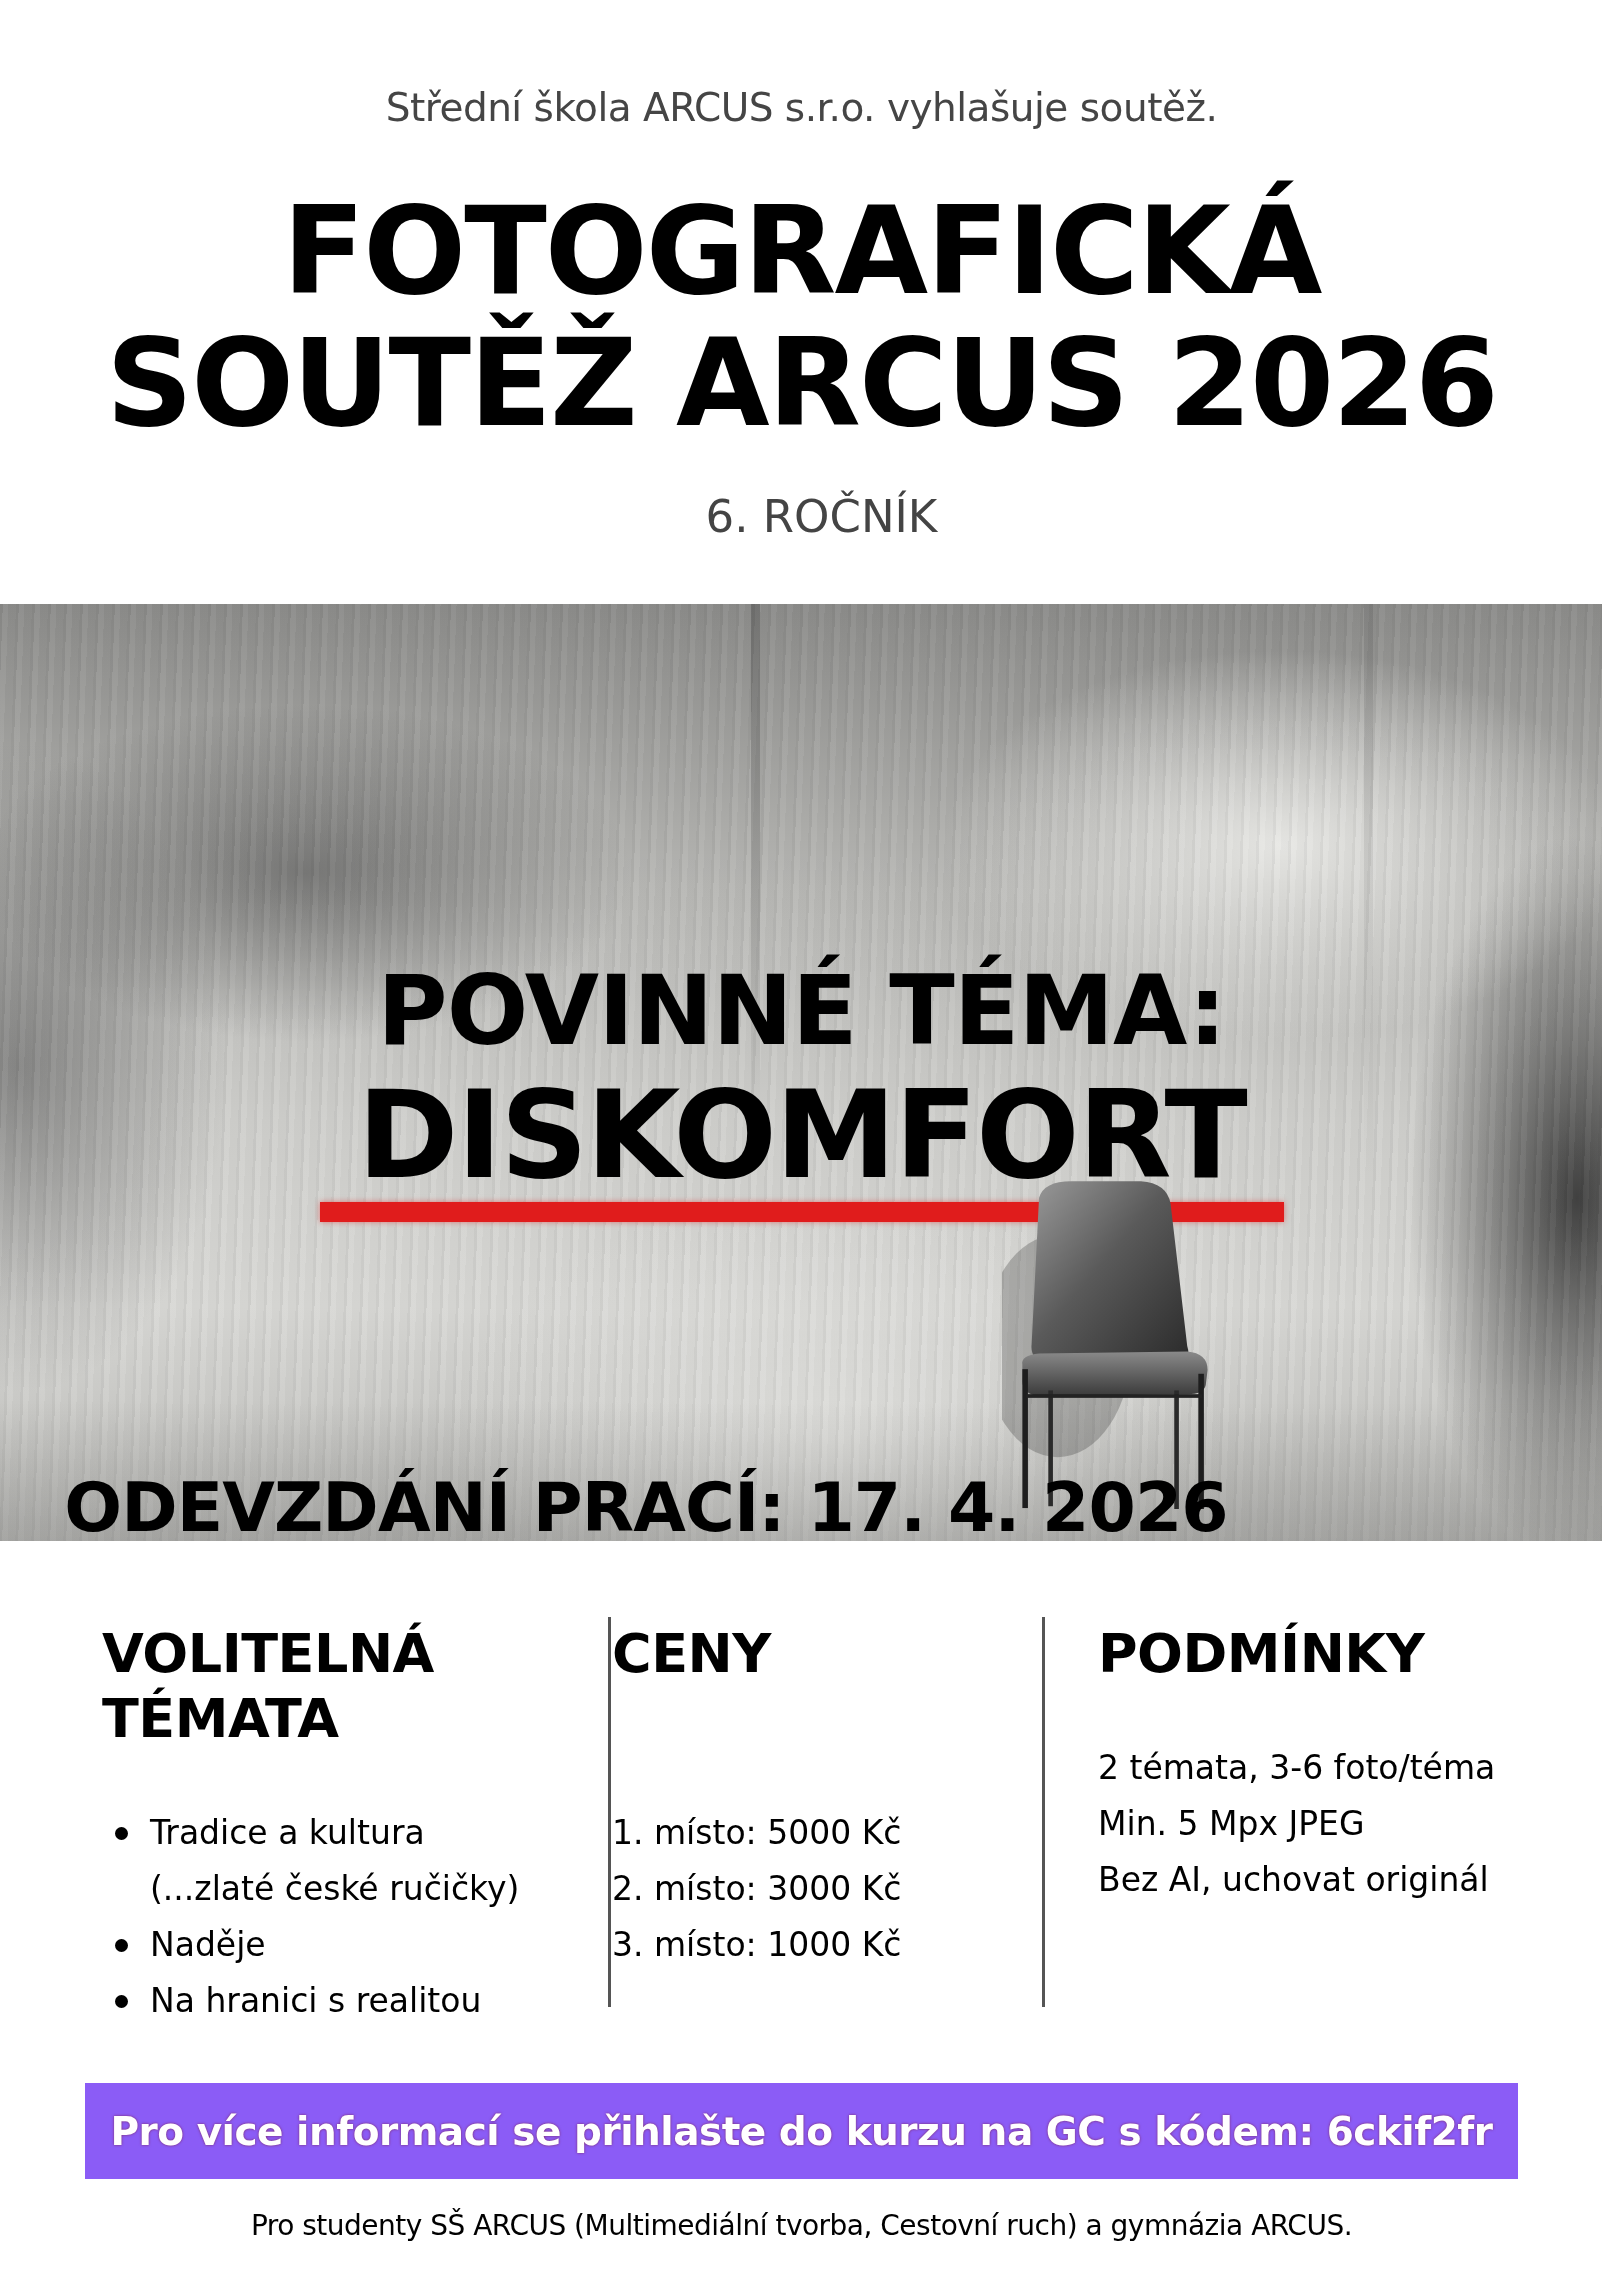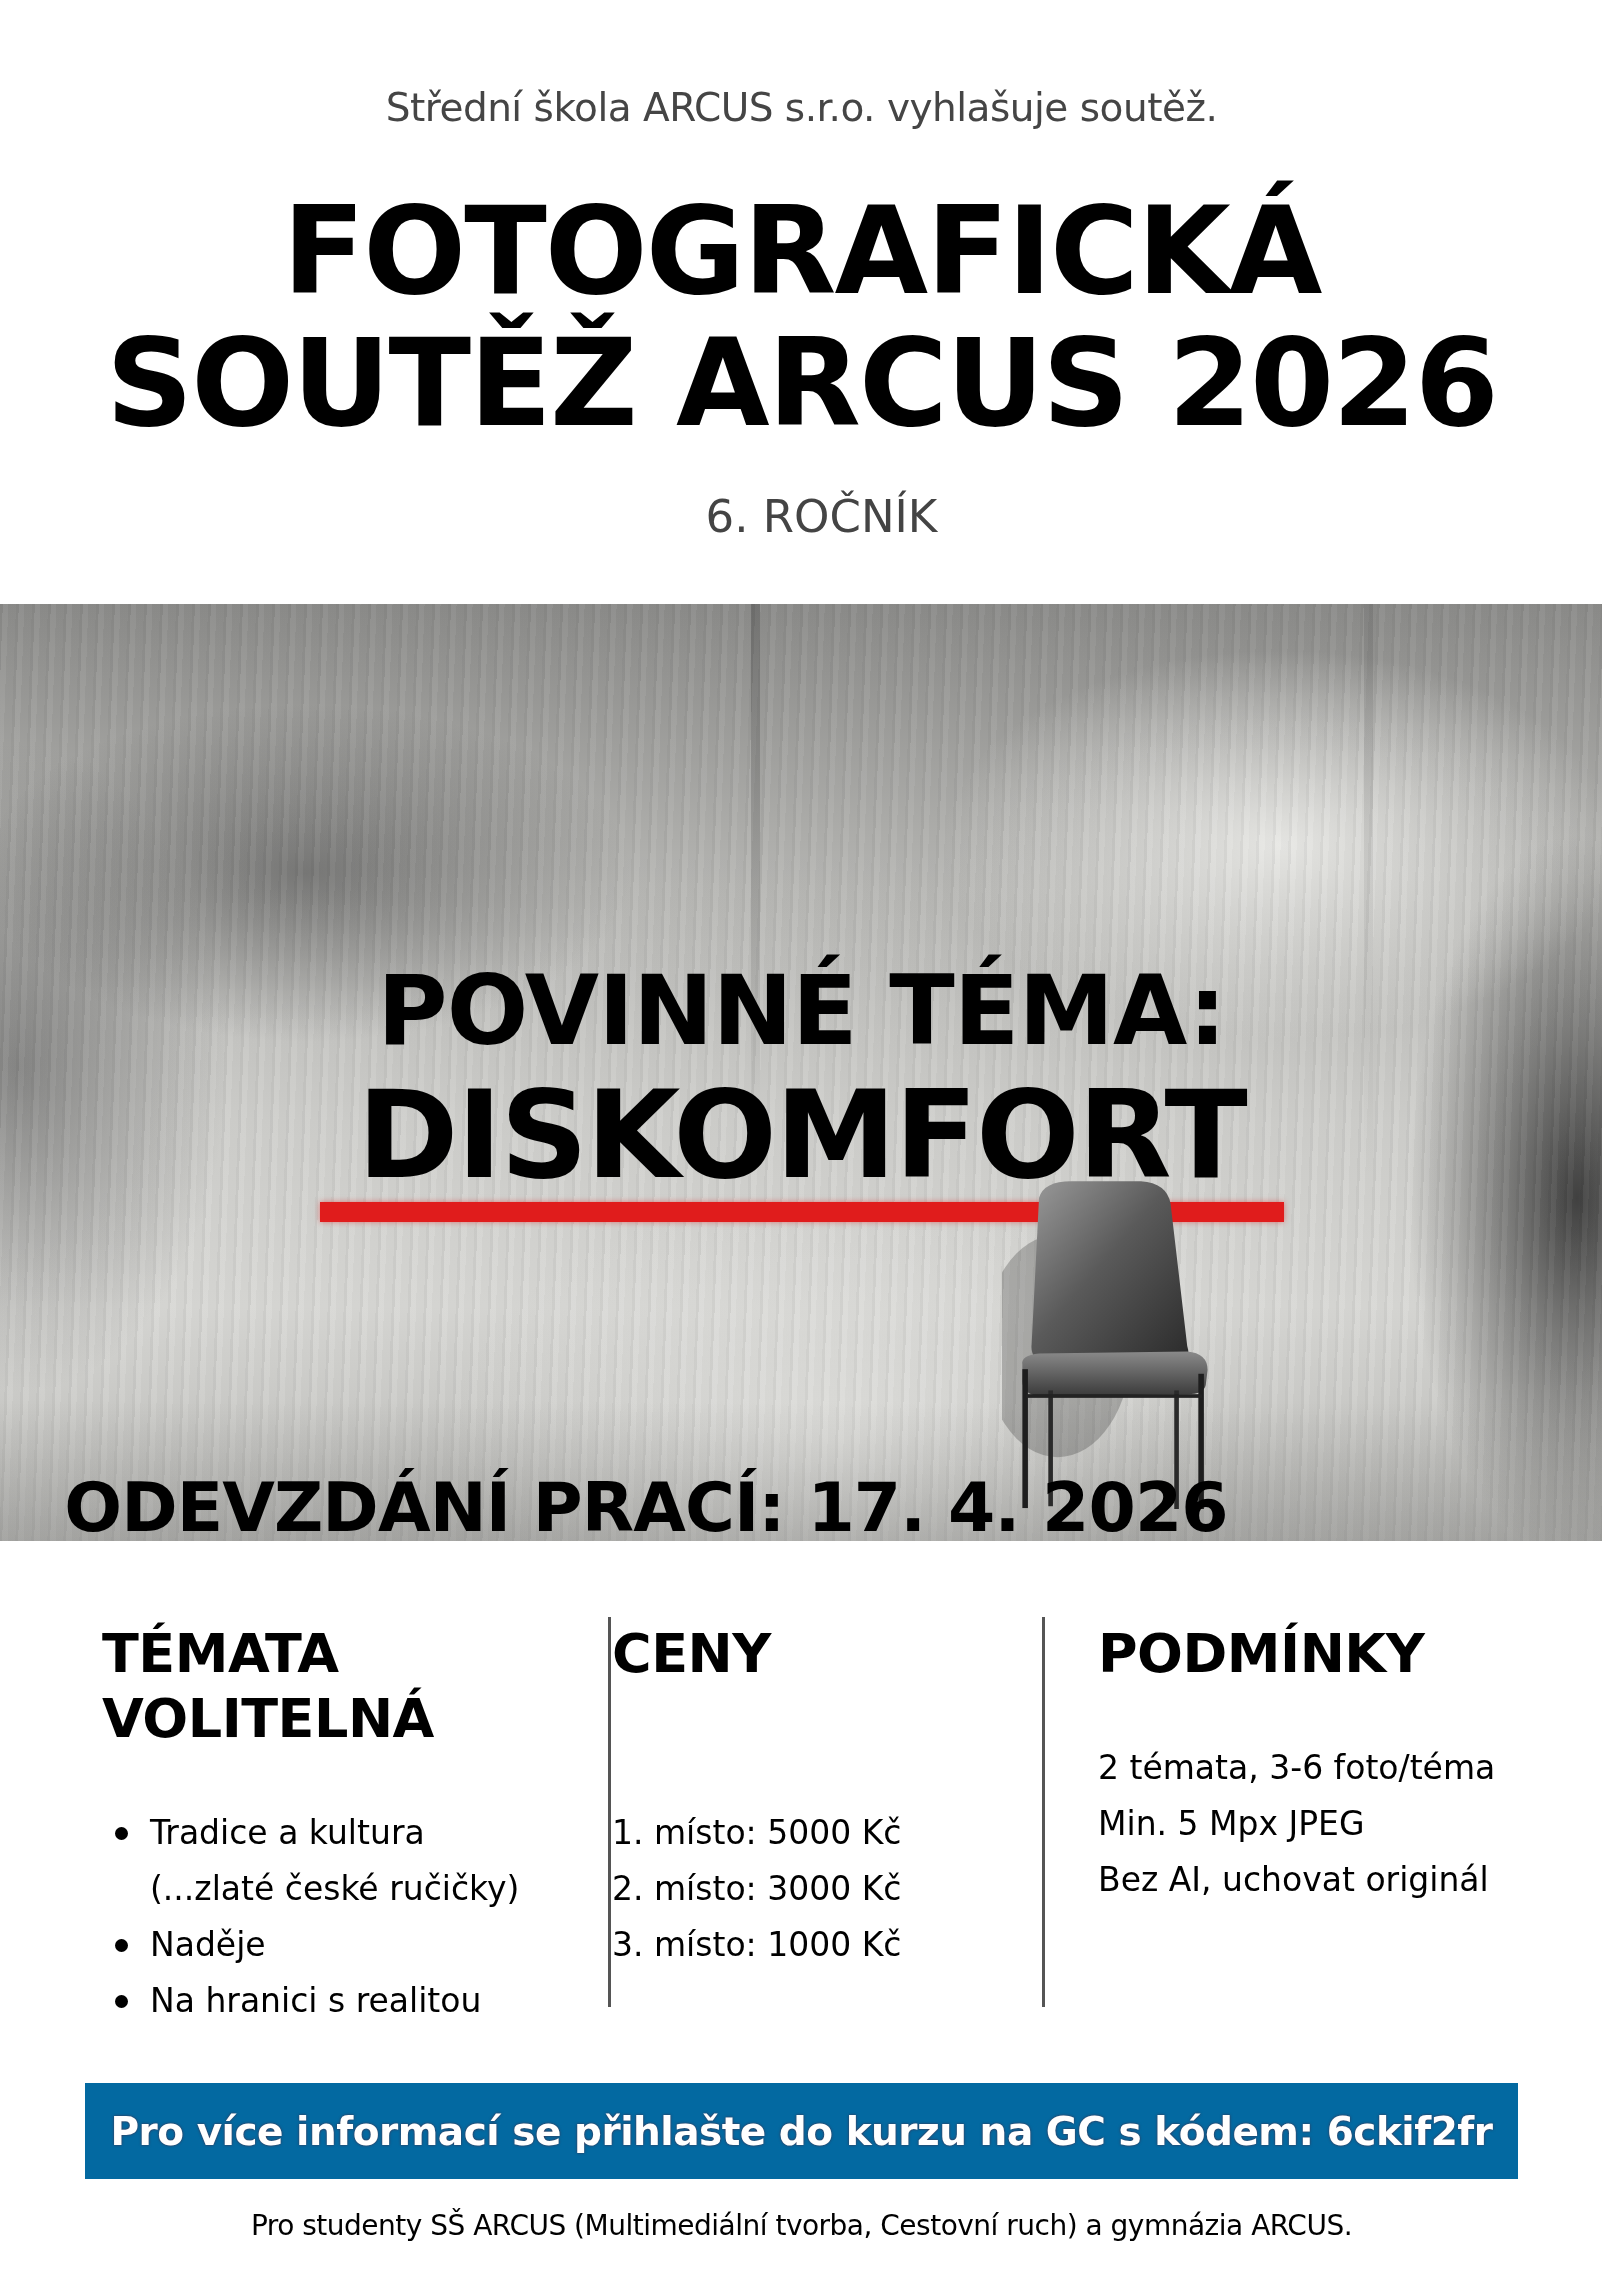--- a/index.html
+++ b/index.html
@@ -83,21 +83,21 @@
     position: absolute; left: 13px; top: 22px; width: 13px; height: 13px; border-radius: 50%; background: #000;
   }
   .col2 .col-body { margin-top: 119px; }
   .col3 .col-body { margin-top: 54px; }
 
   .divider { position: absolute; top: 1617px; width: 2.8px; height: 390px; background: #555; }
 
   
   .banner {
     position: absolute; left: 85px; top: 2083px; width: 1433px; height: 96px;
-    background: #0369a1;
+    background: #8b5cf6;
     display: flex; align-items: center; justify-content: center;
   }
   .banner span {
     color: #ffffff; font-size: 39px; font-weight: bold; letter-spacing: -0.5px;
     text-shadow: 0 0 2.8px rgba(120,0,0,0.6);
   }
   .footer {
     top: 2209px; font-size: 28px; color: #000000; letter-spacing: -0.5px;
   }
 </style>
@@ -145,22 +145,22 @@
     <rect x="186" y="228" width="5" height="128" fill="#2a2a2a"></rect>
     <rect x="212" y="210" width="6" height="146" fill="#1e1e1e"></rect>
     <rect x="26" y="232" width="190" height="4" fill="#222"></rect>
   </svg>
 
   <div class="deadline">ODEVZDÁNÍ PRACÍ: 17. 4. 2026</div>
 </div>
 
 <div class="abs col1">
   <div class="col-head">
+    <div>VOLITELNÁ</div>
     <div>TÉMATA</div>
-    <div>VOLITELNÁ</div>
   </div>
   <ul class="col-body">
     <li>
       <span class="dot"></span>
       <span>Tradice a kultura</span><br>
       <span>(...zlaté české ručičky)</span>
     </li>
     <li>
       <span class="dot"></span>
       <span>Naděje</span>

